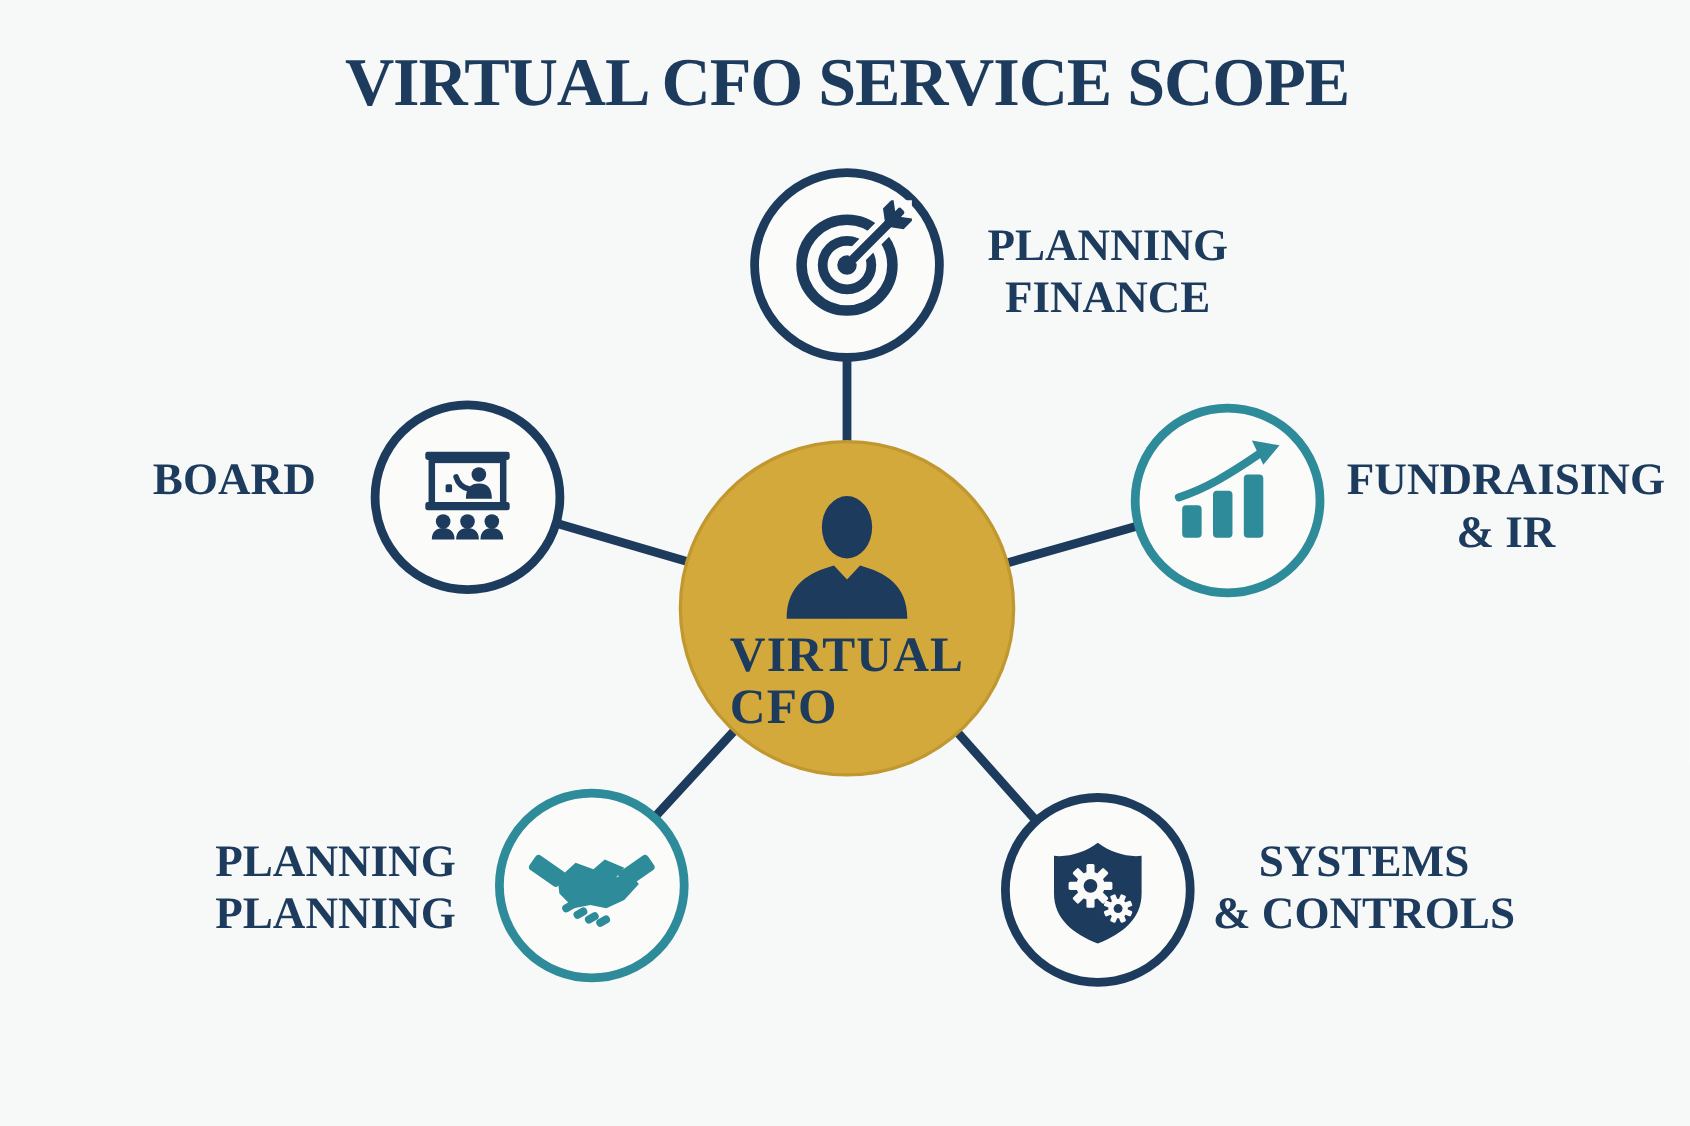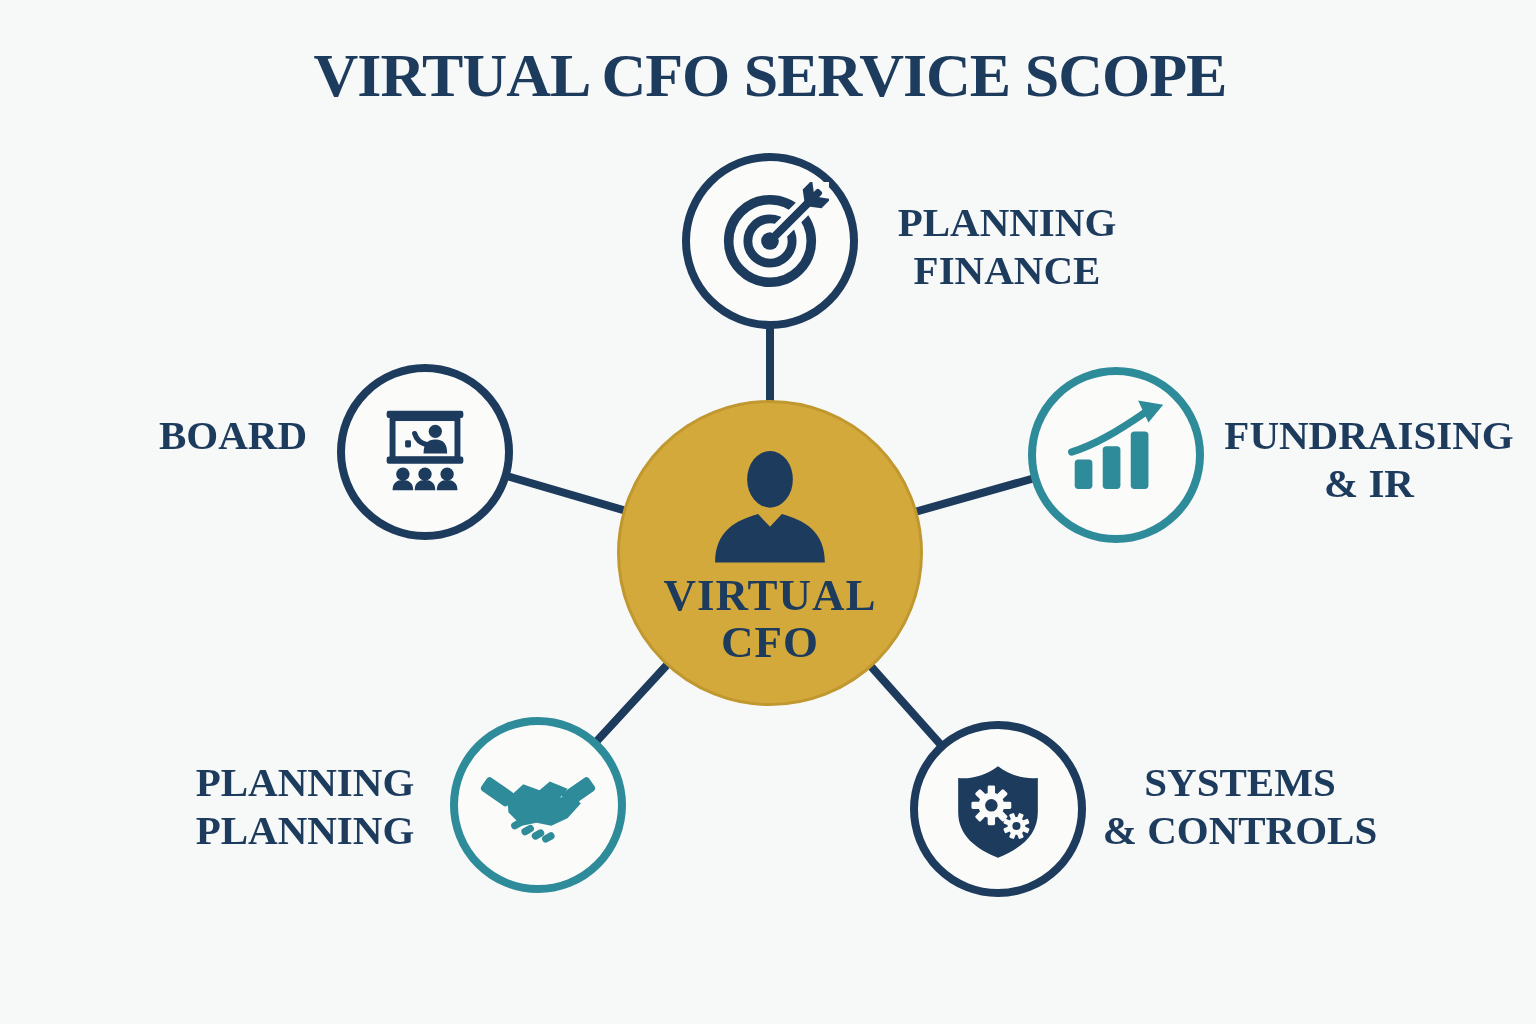--- a/index.html
+++ b/index.html
@@ -24,21 +24,21 @@
     position:absolute;z-index:2;
     left:617px;top:400px;
     width:306px;height:306px;
     border-radius:50%;
     background:var(--gold,#d4a93c);
     border:3px solid #c0982f;
     box-sizing:border-box;
     display:flex;flex-direction:column;align-items:center;justify-content:center;
   }
   .hub-text{
-    text-align:center;
+    text-align:left;
     font-size:45px;font-weight:bold;line-height:47px;
     letter-spacing:1px;
     color:var(--navy,#1d3b5d);
     margin-top:4px;
   }
   .node{
     position:absolute;z-index:2;
     width:176px;height:176px;
     border-radius:50%;
     background:var(--node_fill,#fbfbfa);
@@ -200,17 +200,17 @@
   <div class="label" style="left:1240px;top:758px;">
     <div>SYSTEMS</div>
     <div>&amp; CONTROLS</div>
   </div>
 
   <div class="label" style="left:305px;top:758px;">
     <div>PLANNING</div>
     <div>PLANNING</div>
   </div>
 
-  <div class="label" style="left:213px;top:411px;margin-left:20px;">
+  <div class="label" style="left:213px;top:411px;">
     <div>BOARD</div>
   </div>
 
 </div>
 
 </body></html>

